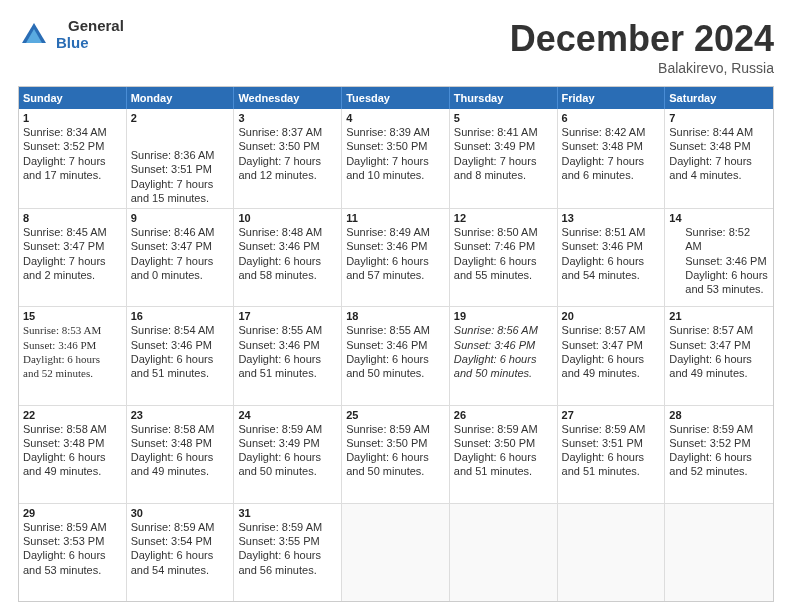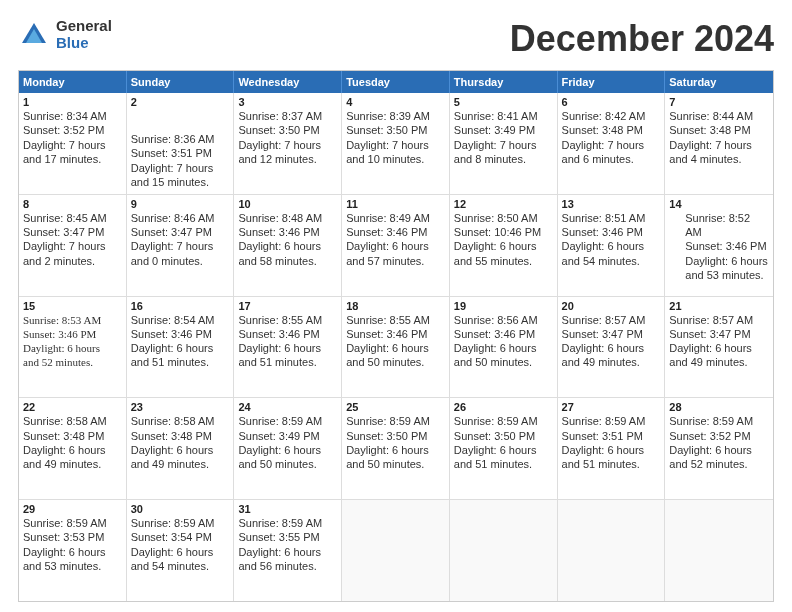--- a/index.html
+++ b/index.html
@@ -30,20 +30,21 @@
     }
     .logo-text {
       display: flex;
       flex-direction: column;
       line-height: 1.1;
     }
     .logo-general {
       font-size: 15px;
       font-weight: bold;
       color: #333;
+      margin-left: 12px;
     }
     .logo-blue {
       font-size: 15px;
       font-weight: bold;
       color: #2a6db5;
     }
     .logo-icon {
       width: 32px;
       height: 32px;
     }
@@ -125,27 +126,28 @@
         <polygon points="16,4 28,24 4,24" fill="#2a6db5"></polygon>
         <polygon points="16,10 24,24 8,24" fill="#5aaae0"></polygon>
       </svg>
       <div class="logo-text">
         <span class="logo-general">General</span>
         <span class="logo-blue">Blue</span>
       </div>
     </div>
     <div class="title-block">
       <div class="cal-title">December 2024</div>
+      <div class="cal-subtitle">Balakirevo, Russia</div>
     </div>
   </div>
 
   <div class="calendar">
     <div class="cal-header-row">
-    <div class="cal-header-cell">Monday</div>
-        <div class="cal-header-cell">Sunday</div>
+    <div class="cal-header-cell">Sunday</div>
+        <div class="cal-header-cell">Monday</div>
         <div class="cal-header-cell">Wednesday</div>
         <div class="cal-header-cell">Tuesday</div>
         <div class="cal-header-cell">Thursday</div>
         <div class="cal-header-cell">Friday</div>
         <div class="cal-header-cell">Saturday</div>
       </div>
     <div class="cal-body">
     <div class="cal-row">
           <div class="cal-cell">
             <span class="day-num">1</span>
@@ -222,21 +224,21 @@
           <div class="cal-cell">
             <span class="day-num">11</span>
             <div class="cell-text" style="white-space: pre-line;">Sunrise: 8:49 AM
 Sunset: 3:46 PM
 Daylight: 6 hours
 and 57 minutes.</div>
           </div>
           <div class="cal-cell">
             <span class="day-num">12</span>
             <div class="cell-text" style="white-space: pre-line;">Sunrise: 8:50 AM
-Sunset: 10:46 PM
+Sunset: 7:46 PM
 Daylight: 6 hours
 and 55 minutes.</div>
           </div>
           <div class="cal-cell">
             <span class="day-num">13</span>
             <div class="cell-text" style="white-space: pre-line;">Sunrise: 8:51 AM
 Sunset: 3:46 PM
 Daylight: 6 hours
 and 54 minutes.</div>
           </div>
@@ -272,21 +274,21 @@
           </div>
           <div class="cal-cell">
             <span class="day-num">18</span>
             <div class="cell-text" style="white-space: pre-line;">Sunrise: 8:55 AM
 Sunset: 3:46 PM
 Daylight: 6 hours
 and 50 minutes.</div>
           </div>
           <div class="cal-cell">
             <span class="day-num">19</span>
-            <div class="cell-text" style="white-space: pre-line;">Sunrise: 8:56 AM
+            <div class="cell-text" style="white-space: pre-line; font-style: italic;">Sunrise: 8:56 AM
 Sunset: 3:46 PM
 Daylight: 6 hours
 and 50 minutes.</div>
           </div>
           <div class="cal-cell">
             <span class="day-num">20</span>
             <div class="cell-text" style="white-space: pre-line;">Sunrise: 8:57 AM
 Sunset: 3:47 PM
 Daylight: 6 hours
 and 49 minutes.</div>

